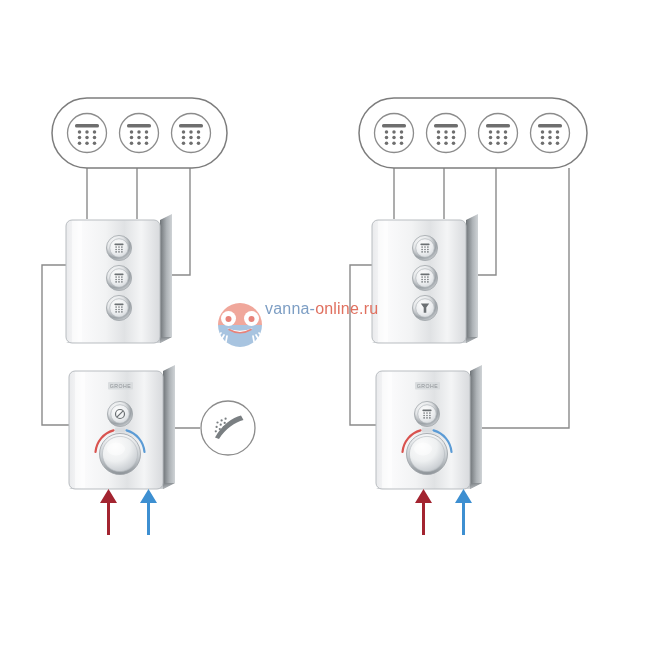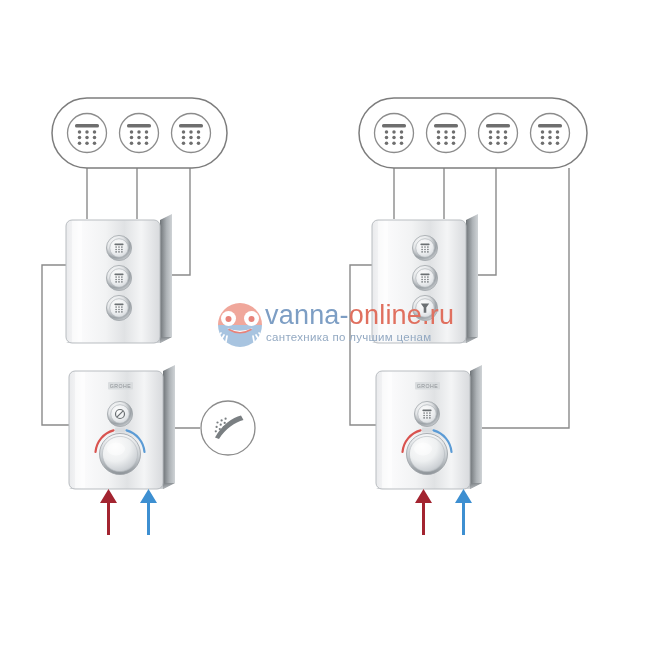--- a/index.html
+++ b/index.html
@@ -32,21 +32,21 @@
     left: 211px;
     top: 298px;
     width: 250px;
     height: 62px;
     pointer-events: none;
   }
   .wm-text {
     position: absolute;
     left: 54px;
     top: 2px;
-    font-size: 27px;
+    font-size: 16px;
     letter-spacing: 0.2px;
     white-space: nowrap;
     font-family: "Liberation Sans", sans-serif;
     text-align: center;
   }
   .wm-text .blue { color: #7d9ec4; }
   .wm-text .red  { color: #e0705f; }
   .wm-sub {
     position: absolute;
     left: 55px;
@@ -374,16 +374,15 @@
           <path d="M 16 10 L 19 15"></path>
           <path d="M 13 11 L 14 16.5"></path>
       </g>
     </g>
   </svg>
 
   <div class="wm-wrap">
     <div class="wm-text">
       <span class="blue">vanna-</span><span class="red">online.ru</span>
     </div>
-    <div class="wm-sub">сантехника по лучшим ценам</div>
   </div>
 
 </div>
 
 </body></html>

